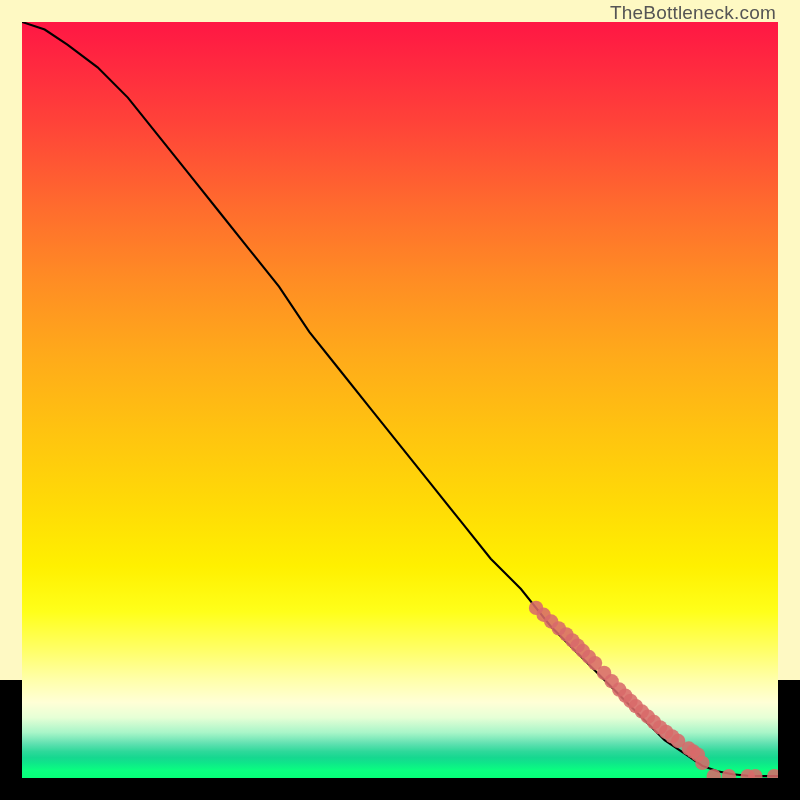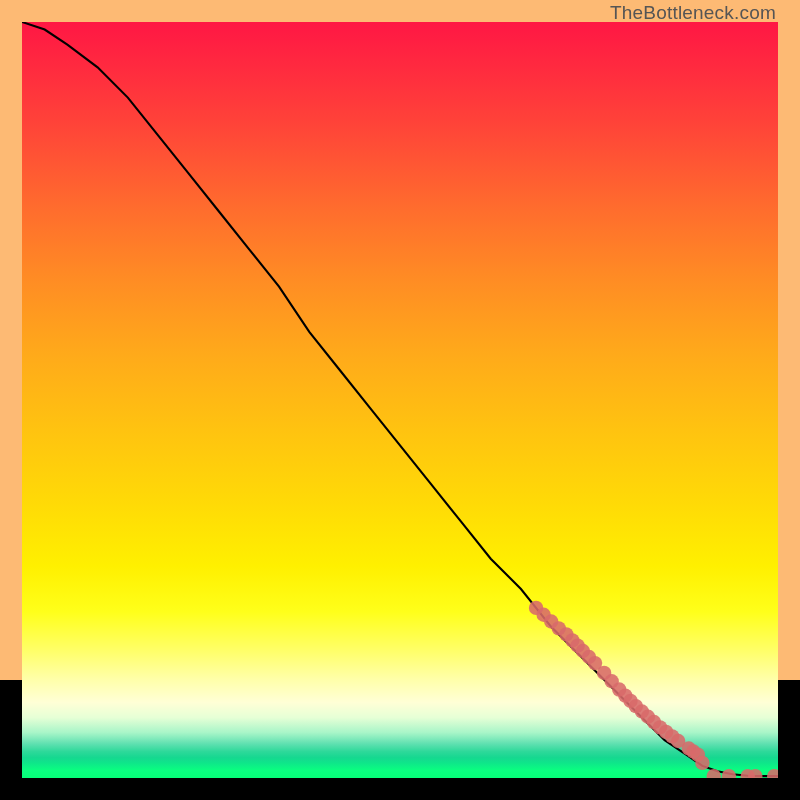--- a/index.html
+++ b/index.html
@@ -10,21 +10,21 @@
     position: relative;
     overflow: hidden;
     font-family: Arial, sans-serif;
   }
   .frame {
     position: absolute;
     top: 0;
     left: 0;
     width: 800px;
     height: 680px;
-    background: #fdba74;
+    background: #fef9c3;
   }
   .plot-area {
     position: absolute;
     top: 22px;
     left: 22px;
     width: 756px;
     height: 756px;
     overflow: hidden;
   }
   .gradient {

